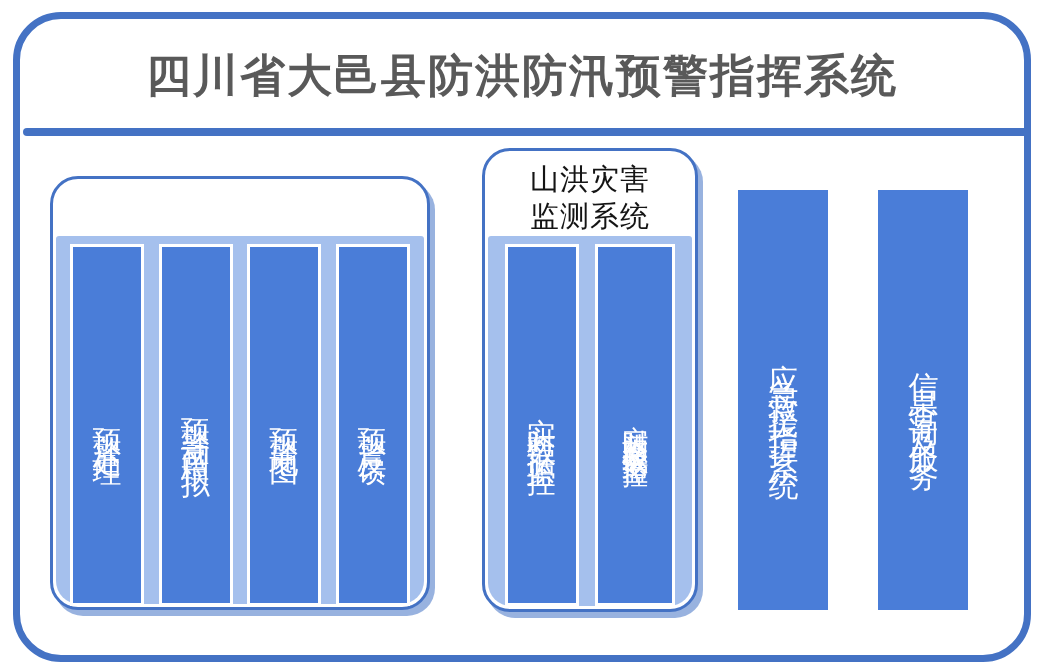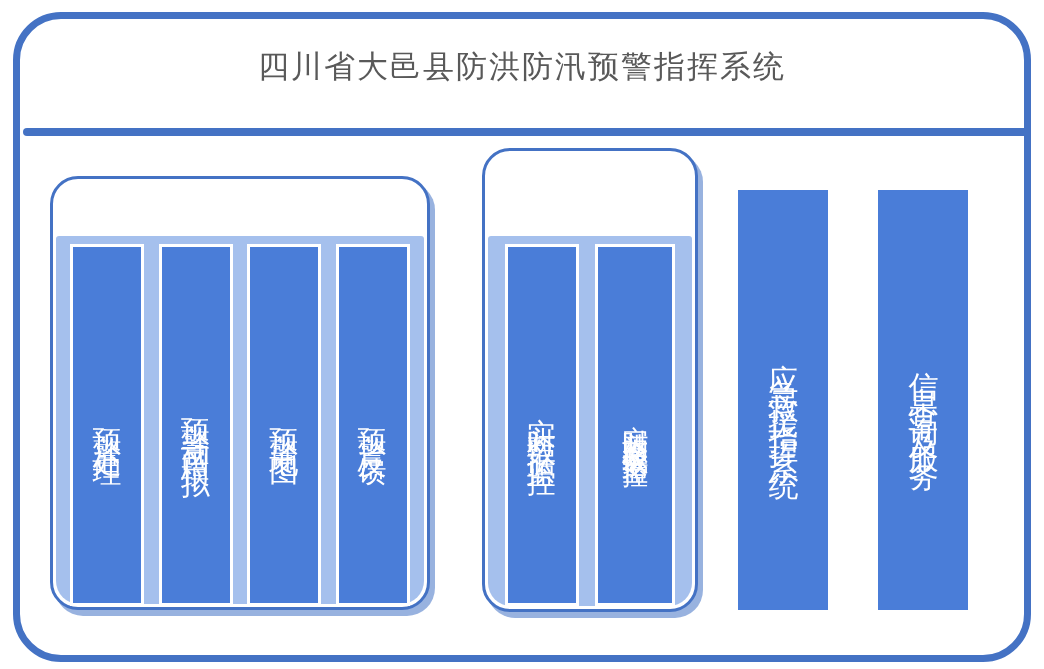--- a/index.html
+++ b/index.html
@@ -29,22 +29,22 @@
   }
 
   
   .page-title {
     position: absolute;
     left: 0;
     top: 46px;
     width: 100%;
     text-align: center;
     font-family: "Liberation Sans", sans-serif;
-    font-weight: 400;
-    font-size: 31px;
+    font-weight: 700;
+    font-size: 45px;
     letter-spacing: 2px;
     color: #595959;
     white-space: nowrap;
   }
 
   
   .title-divider {
     position: absolute;
     left: 23px;
     top: 128px;
@@ -172,20 +172,22 @@
       <div class="bar bar-w">
         <span class="vtext">预警地图</span>
       </div>
       <div class="bar bar-w">
         <span class="vtext">预警反馈</span>
       </div>
     </div>
   </div>
 
   <div class="group group-monitor">
+    <div class="group-title">山洪灾害
+监测系统</div>
     <div class="panel">
       <div class="bar bar-w">
         <span class="vtext">实时数据监控</span>
       </div>
       <div class="bar" style="width:80px;">
         <span class="vtext tight">实时动态影像数据监控</span>
       </div>
     </div>
   </div>
 

